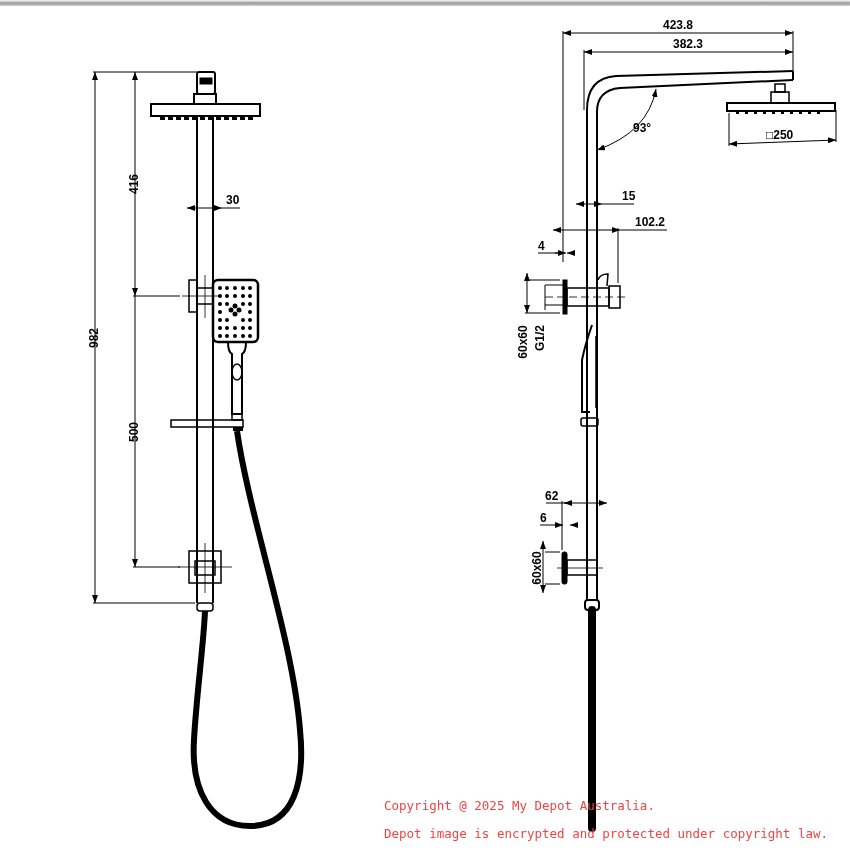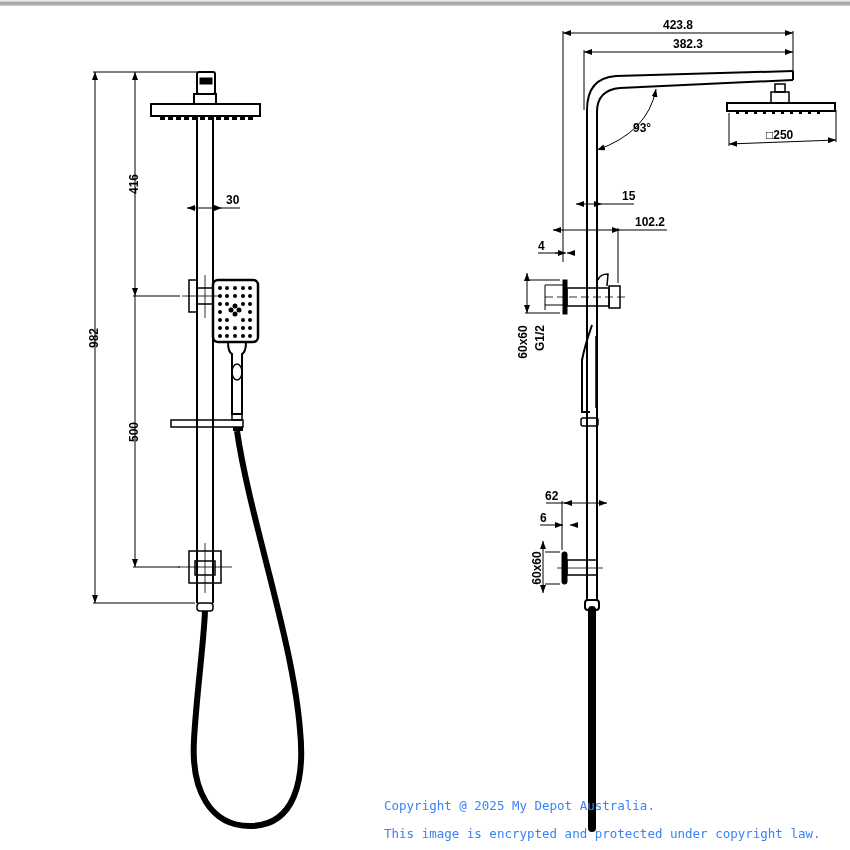--- a/index.html
+++ b/index.html
@@ -1,20 +1,20 @@
 <!DOCTYPE html>
 <html><head>
   <meta charset="utf-8">
   <style>
     html, body { margin:0; padding:0; background:#ffffff; }
     body { width:850px; height:850px; position:relative; overflow:hidden; font-family:"DejaVu Sans Mono", monospace; }
     .topbar { position:absolute; left:0; top:0; width:850px; height:6px; background:linear-gradient(#ffffff 0, #9a9a9a 50%, #d0d0d0 100%); }
     svg { position:absolute; left:0; top:0; }
     .dim { font-family:"Liberation Sans Narrow","Liberation Sans", sans-serif; font-weight:bold; font-size:12px; fill:#000; }
-    .wm { position:absolute; left:384px; color:#3b82f6; font-family:"DejaVu Sans Mono", monospace; font-size:12.5px; white-space:nowrap; }
+    .wm { position:absolute; left:384px; color:#ef4444; font-family:"DejaVu Sans Mono", monospace; font-size:12.5px; white-space:nowrap; }
   </style>
 </head>
 <body>
 
 <div class="topbar"></div>
 
 <svg width="850" height="850" viewBox="0 0 850 850">
   <defs>
     <marker id="arr" markerWidth="8" markerHeight="6" refX="8" refY="3" orient="auto-start-reverse">
       <path d="M0,0 L8,3 L0,6 z" fill="#000"></path>
@@ -216,13 +216,13 @@
     <text class="dim" x="538" y="250">4</text>
     <text class="dim" transform="translate(527,342) rotate(-90)" text-anchor="middle">60x60</text>
     <text class="dim" transform="translate(544,338) rotate(-90)" text-anchor="middle">G1/2</text>
     <text class="dim" x="545" y="500">62</text>
     <text class="dim" x="540" y="522">6</text>
     <text class="dim" transform="translate(541,568) rotate(-90)" text-anchor="middle">60x60</text>
   </g>
 </svg>
 
 <div class="wm" style="top:798px;">Copyright @ 2025 My Depot Australia.</div>
-<div class="wm" style="top:826px;">This image is encrypted and protected under copyright law.</div>
+<div class="wm" style="top:826px;">Depot image is encrypted and protected under copyright law.</div>
 
 </body></html>

